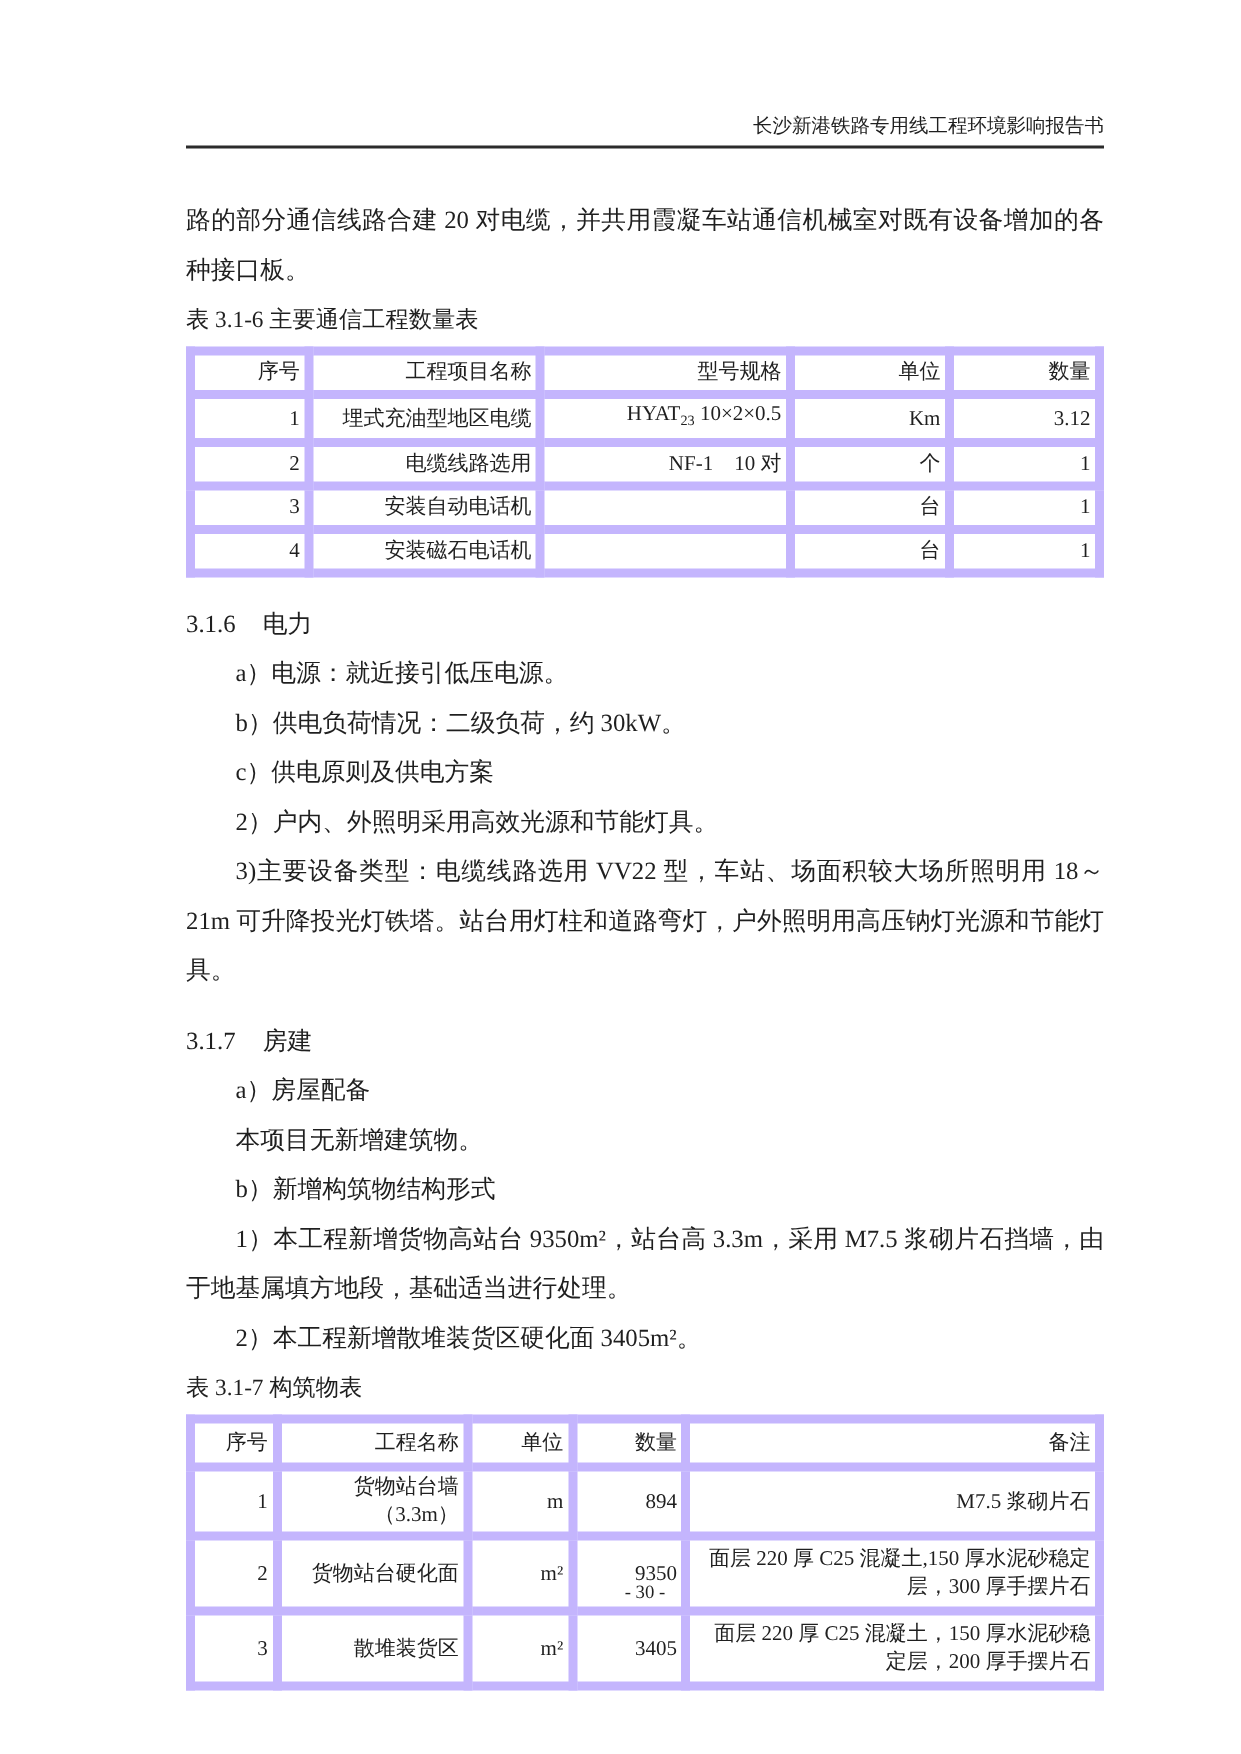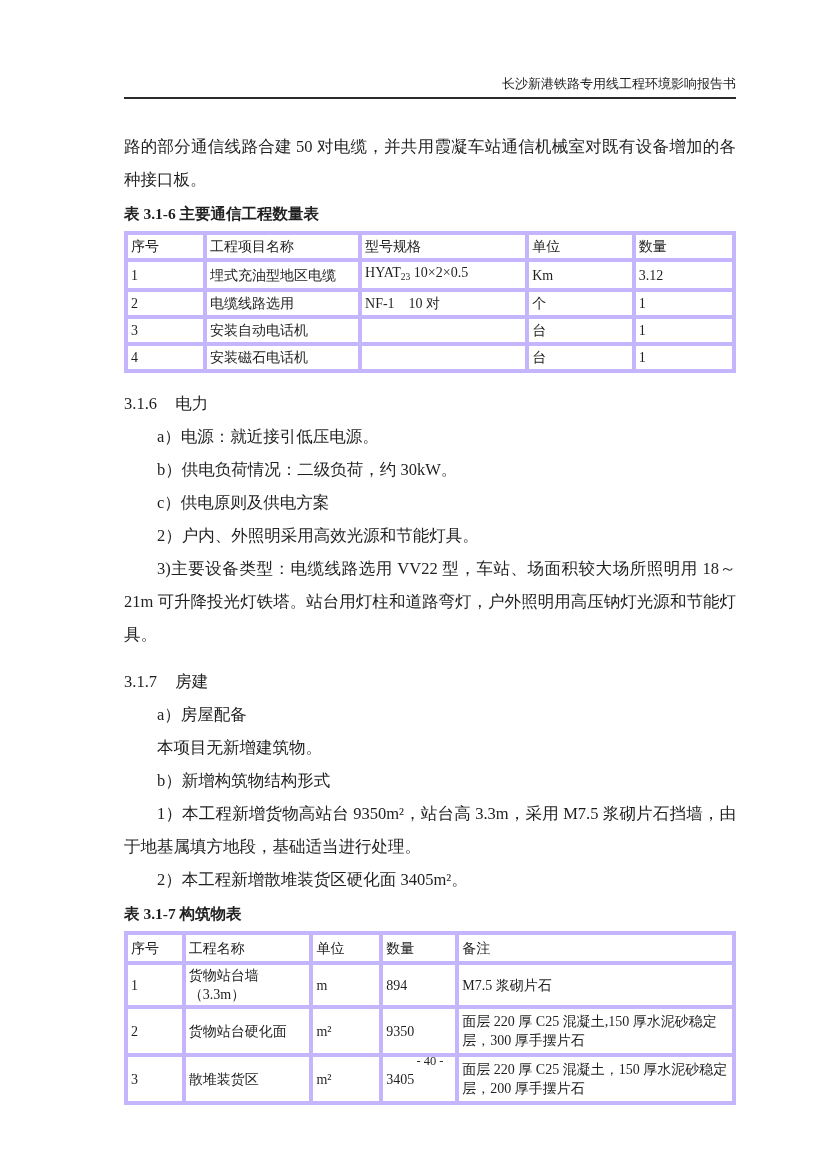--- a/index.html
+++ b/index.html
@@ -29,37 +29,37 @@
     top: 130px;
     left: 124px;
     width: 612px;
     font-size: 16.5px;
     line-height: 33px;
   }
   .content p { margin: 0; }
   .p-body { text-align: justify; }
   .indent { text-indent: 2em; }
   .caption {
-    font-weight: bold;
+    font-weight: normal;
     font-size: 15.5px;
     line-height: 24px;
     margin: 6px 0 5px 0 !important;
   }
   .section-heading { margin-top: 14px !important; }
   .section-heading .sec-title { margin-left: 1.1em; }
   table.doc-table {
     width: 100%;
     border-collapse: collapse;
     border: 2px solid #2b2b2b;
     font-size: 14px;
     table-layout: fixed;
   }
   table.doc-table td {
-    border: 4px solid #c4b5fd;
-    text-align: left;
+    border: 6px solid #c4b5fd;
+    text-align: right;
     vertical-align: middle;
     padding: 1px 3px;
     line-height: 19px;
     overflow: hidden;
     margin-left: 16px;
   }
   table.t1 td { height: 21px; }
   table.t2 tr.r-short td { height: 24px; }
   table.t2 tr.r-tall td { height: 42px; }
   td.note-left { text-align: left; padding: 2px 5px; }
@@ -78,21 +78,21 @@
 <body>
 
 <div class="page">
 
   <div class="header">
     <span>长沙新港铁路专用线工程环境影响报告书</span>
   </div>
 
   <div class="content">
 
-    <p class="p-body">路的部分通信线路合建 50 对电缆，并共用霞凝车站通信机械室对既有设备增加的各种接口板。</p>
+    <p class="p-body">路的部分通信线路合建 20 对电缆，并共用霞凝车站通信机械室对既有设备增加的各种接口板。</p>
 
     <p class="caption">表 3.1-6 主要通信工程数量表</p>
 
     <table class="doc-table t1">
       <colgroup>
         <col style="width:13%">
           <col style="width:25.5%">
           <col style="width:27.5%">
           <col style="width:17.5%">
           <col style="width:16.5%">
@@ -190,16 +190,16 @@
           <td>m²</td>
           <td>3405</td>
           <td class="note-left">面层 220 厚 C25 混凝土，150 厚水泥砂稳定层，200 厚手摆片石</td>
         </tr>
       </tbody>
     </table>
 
   </div>
 
   <div class="footer">
-    <span>- 40 -</span>
+    <span>- 30 -</span>
   </div>
 
 </div>
 
 </body></html>

